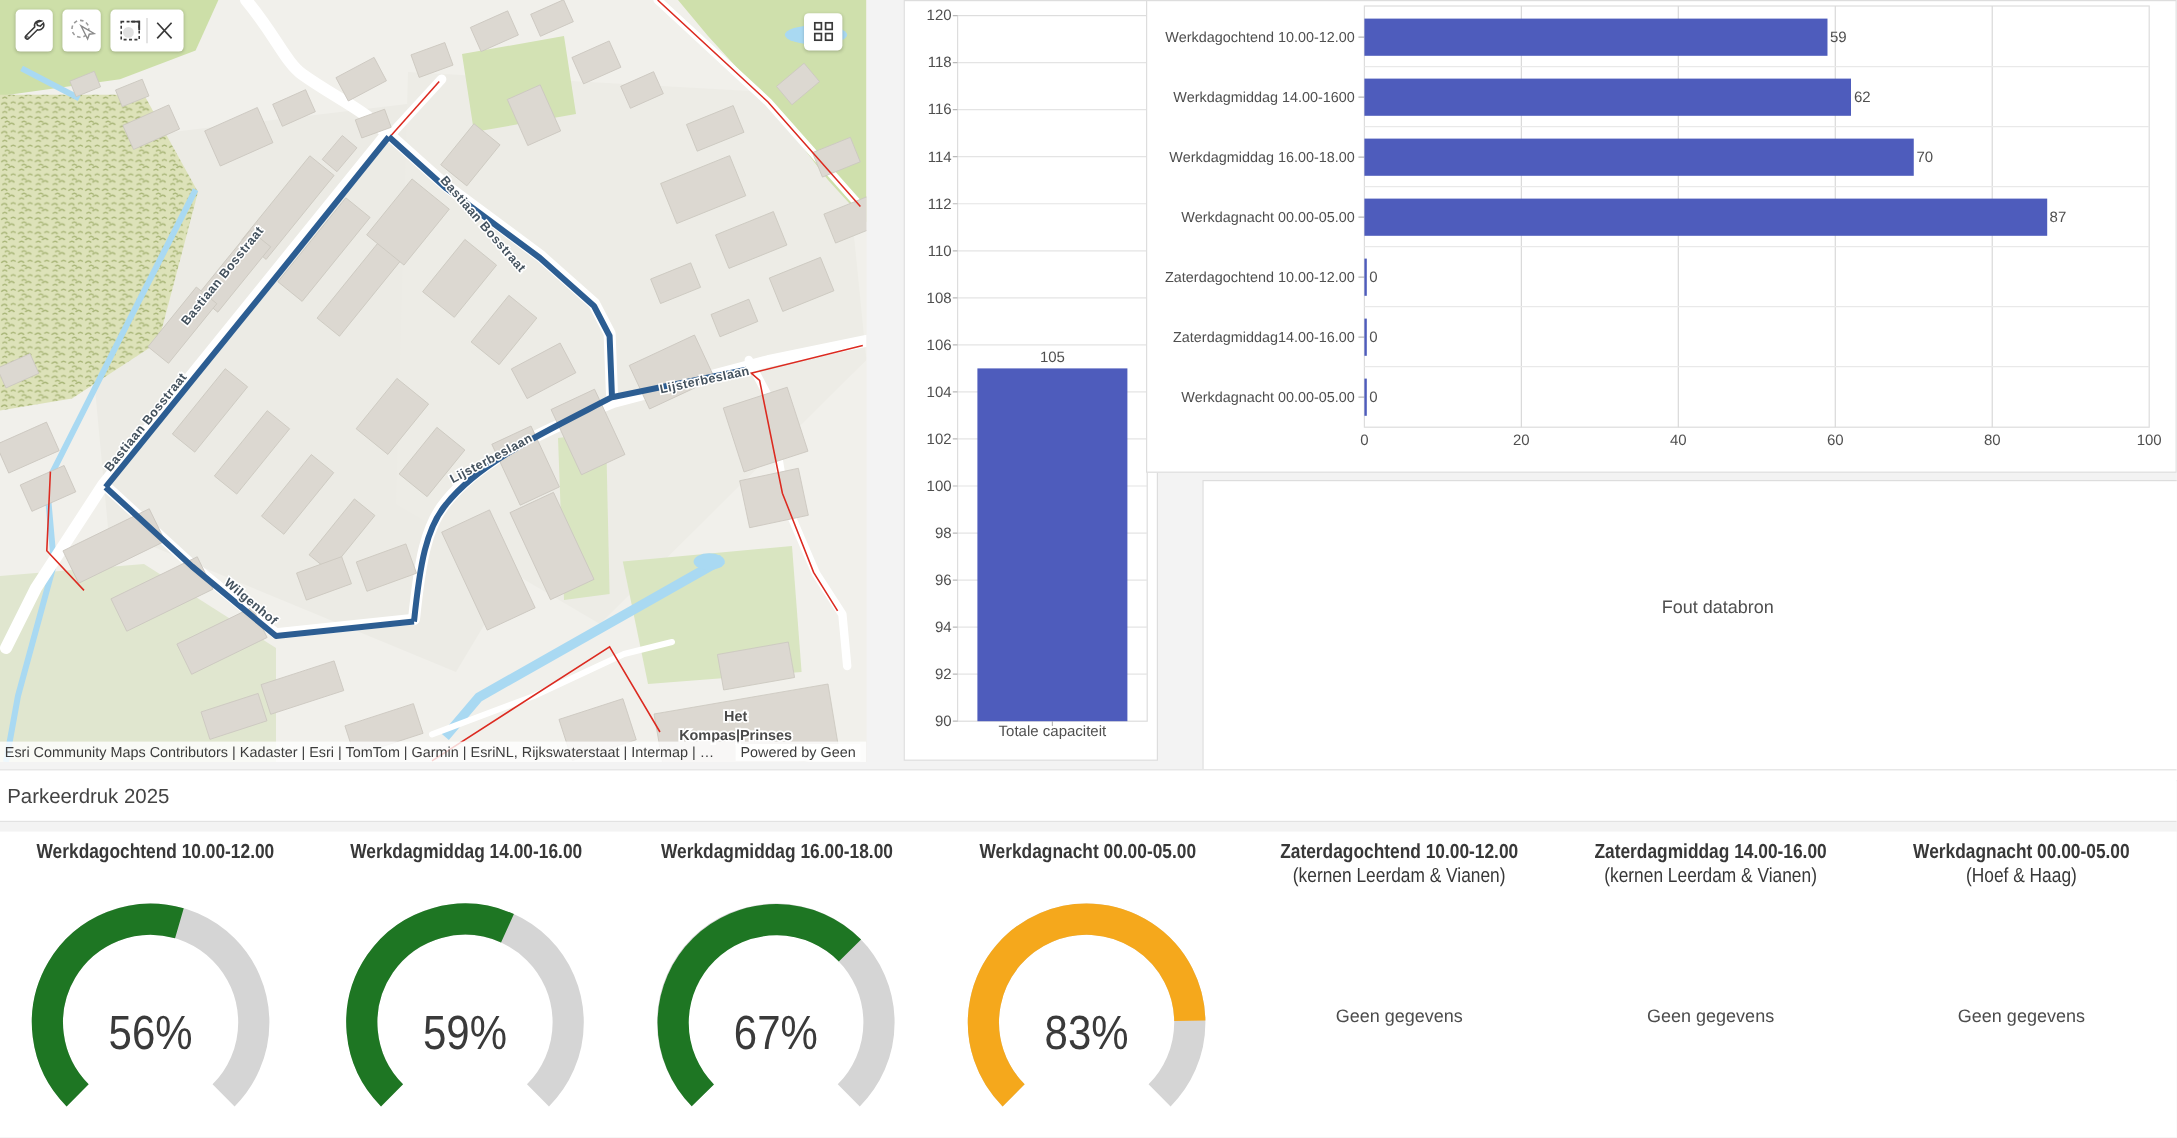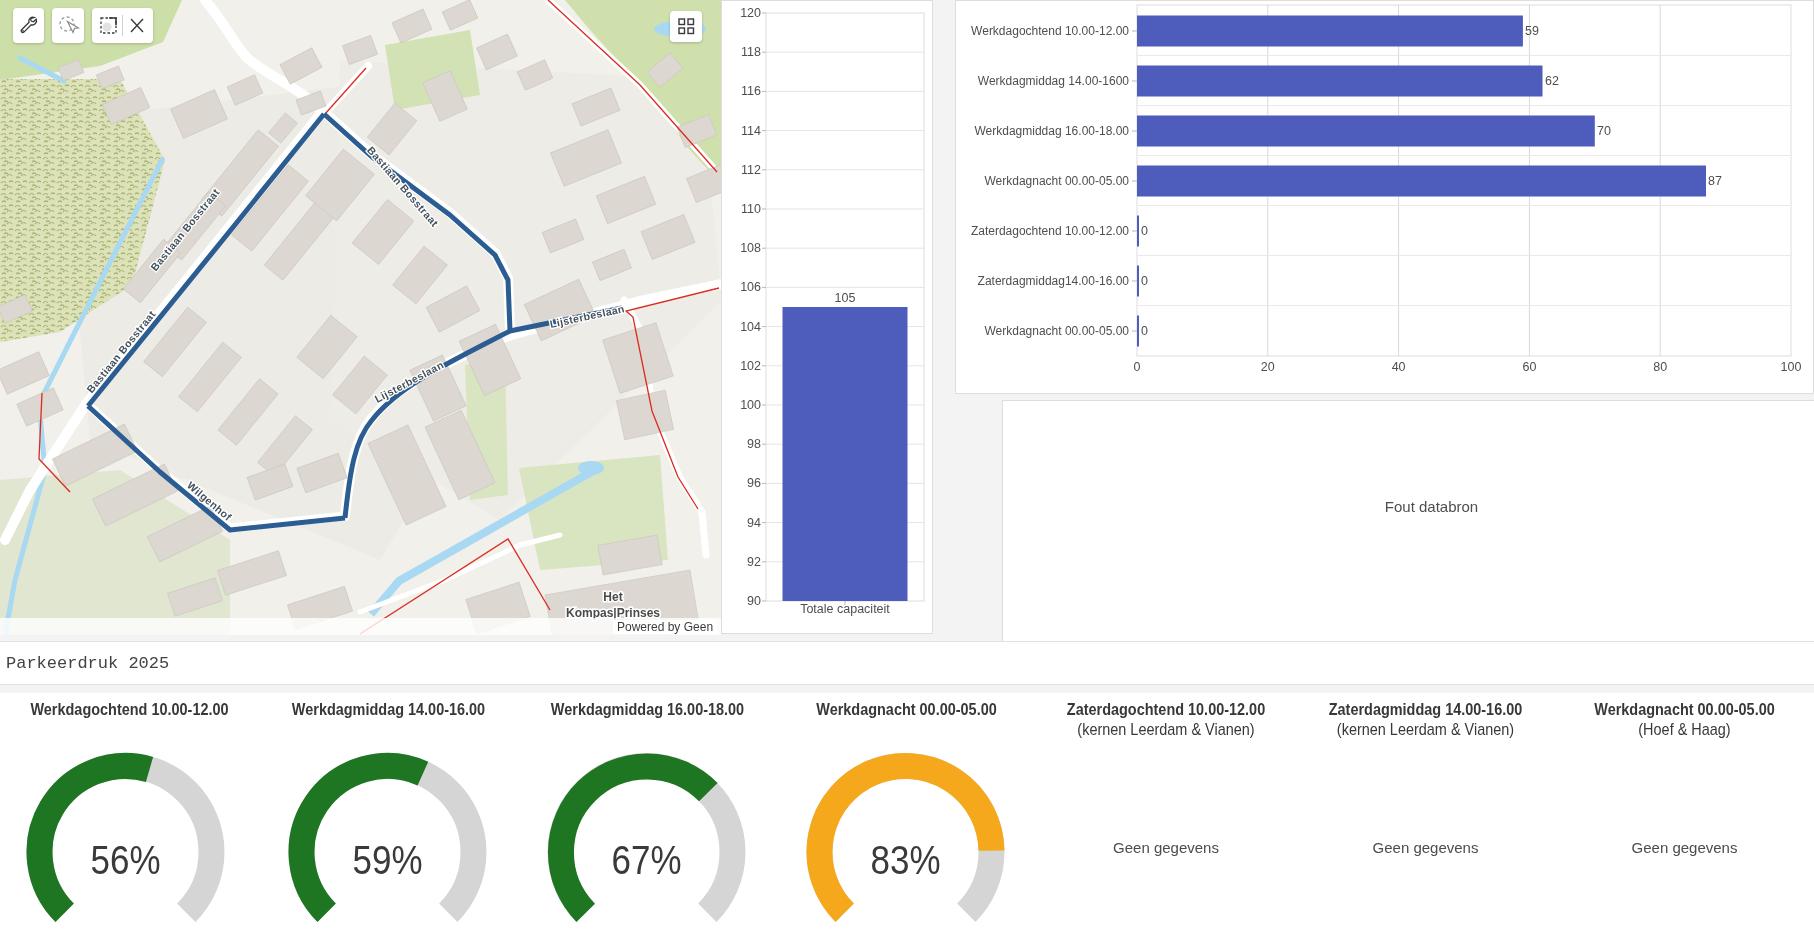--- a/index.html
+++ b/index.html
@@ -143,20 +143,21 @@
         <text x="411" y="385" transform="rotate(-28 411 385)" text-anchor="middle">Lijsterbeslaan</text>
         <text x="207" y="504" transform="rotate(40 207 504)" text-anchor="middle">Wilgenhof</text>
       </g>
       <g font-family="Liberation Sans, sans-serif" font-size="12" font-weight="bold" fill="#4a4a4a" stroke="#ffffff" stroke-width="3" paint-order="stroke">
         <text x="613" y="601" text-anchor="middle">Het</text>
         <text x="613" y="617" text-anchor="middle">Kompas|Prinses</text>
       </g>
     </svg>
 
     <div class="abs" style="left:0;top:618px;width:722px;height:17px;background:rgba(255,255,255,0.8);font-size:12px;color:#3c3c3c;white-space:nowrap;overflow:hidden;">
+      <span style="position:absolute;left:4px;top:2px;">Esri Community Maps Contributors | Kadaster | Esri | TomTom | Garmin | EsriNL, Rijkswaterstaat | Intermap | …</span>
       <span style="position:absolute;left:613px;top:2px;background:rgba(255,255,255,0.9);padding:0 4px;">Powered by Geen</span>
     </div>
 
     <div class="abs" style="left:13px;top:8px;width:31px;height:35px;background:#fff;border-radius:4px;box-shadow:0 1px 3px rgba(0,0,0,0.2);">
       <svg width="31" height="35" viewBox="0 0 31 35">
           <path d="M21.5 9.5 a4.2 4.2 0 0 0 -5.6 5.0 l-7.3 7.3 a1.6 1.6 0 0 0 2.3 2.3 l7.3 -7.3 a4.2 4.2 0 0 0 5.0 -5.6 l-2.6 2.6 -2.4 -0.7 -0.7 -2.4 z" fill="none" stroke="#3a3a3a" stroke-width="1.3"></path>
           <circle cx="9.7" cy="23.0" r="0.9" fill="none" stroke="#3a3a3a" stroke-width="0.8"></circle>
         </svg>
     </div>
     <div class="abs" style="left:52px;top:8px;width:32px;height:35px;background:#fff;border-radius:4px;box-shadow:0 1px 3px rgba(0,0,0,0.2);">
@@ -179,21 +180,21 @@
         <g fill="none" stroke="#3a3a3a" stroke-width="1.4">
           <rect x="9" y="8" width="5.5" height="5.5"></rect>
           <rect x="18" y="8" width="5.5" height="5.5"></rect>
           <rect x="9" y="17" width="5.5" height="5.5"></rect>
           <rect x="18" y="17" width="5.5" height="5.5"></rect>
         </g>
       </svg>
     </div>
   </div>
 
-  <div class="panel" style="left:721px;top:0;width:212px;height:634px;">
+  <div class="panel" style="left:753px;top:0;width:212px;height:634px;">
     <svg width="215" height="632" viewBox="0 0 215 632">
       <rect x="44" y="12" width="158" height="588" fill="#fff" stroke="#ddd" stroke-width="1"></rect>
       <g stroke="#e4e4e4" stroke-width="1">
         <line x1="44" y1="51.2" x2="202" y2="51.2"></line>
           <line x1="44" y1="90.4" x2="202" y2="90.4"></line>
         <line x1="44" y1="129.6" x2="202" y2="129.6"></line>
           <line x1="44" y1="168.8" x2="202" y2="168.8"></line>
         <line x1="44" y1="208" x2="202" y2="208"></line>
           <line x1="44" y1="247.2" x2="202" y2="247.2"></line>
         <line x1="44" y1="286.4" x2="202" y2="286.4"></line>
@@ -315,21 +316,21 @@
   <div class="panel" style="left:1002px;top:400px;width:859px;height:251px;">
     <div class="abs" style="left:0;top:0;width:857px;height:210px;display:flex;align-items:center;justify-content:center;font-size:15px;color:#4f4f4f;">Fout databron</div>
     <svg class="abs" style="right:3px;bottom:4px;" width="13" height="12" viewBox="0 0 13 12">
       <path d="M6.5 0.5 L12.6 11.5 L0.4 11.5 Z" fill="#dd9420"></path>
       <rect x="5.9" y="4" width="1.3" height="4" fill="#fff"></rect>
       <rect x="5.9" y="9" width="1.3" height="1.3" fill="#fff"></rect>
     </svg>
   </div>
 
   <div class="abs" style="left:0;top:641px;width:1814px;height:44px;background:#fff;border-top:1px solid #e2e2e2;border-bottom:1px solid #e2e2e2;">
-    <div class="abs" style="left:6px;top:12px;font-size:17px;color:#434343;font-family:Liberation Mono, monospace;">Parkeerdruk 2025</div>
+    <div class="abs" style="left:6px;top:12px;font-size:17px;color:#434343;">Parkeerdruk 2025</div>
   </div>
 
   <div class="abs" id="bottom" style="left:0;top:693px;width:1814px;height:255px;background:#fff;">
     <div class="abs" style="left:0;top:7px;width:259px;text-align:center;font-size:17px;font-weight:bold;color:#383838;transform:scaleX(0.85);">Werkdagochtend 10.00-12.00</div>
     <div class="abs" style="left:259px;top:7px;width:259px;text-align:center;font-size:17px;font-weight:bold;color:#383838;transform:scaleX(0.85);">Werkdagmiddag 14.00-16.00</div>
     <div class="abs" style="left:518px;top:7px;width:259px;text-align:center;font-size:17px;font-weight:bold;color:#383838;transform:scaleX(0.85);">Werkdagmiddag 16.00-18.00</div>
     <div class="abs" style="left:777px;top:7px;width:259px;text-align:center;font-size:17px;font-weight:bold;color:#383838;transform:scaleX(0.85);">Werkdagnacht 00.00-05.00</div>
     <div class="abs" style="left:1036px;top:7px;width:260px;text-align:center;font-size:17px;font-weight:bold;color:#383838;transform:scaleX(0.85);">Zaterdagochtend 10.00-12.00<br><span style="font-weight:normal;font-size:17px;">(kernen Leerdam &amp; Vianen)</span></div>
     <div class="abs" style="left:1296px;top:7px;width:259px;text-align:center;font-size:17px;font-weight:bold;color:#383838;transform:scaleX(0.85);">Zaterdagmiddag 14.00-16.00<br><span style="font-weight:normal;font-size:17px;">(kernen Leerdam &amp; Vianen)</span></div>
     <div class="abs" style="left:1555px;top:7px;width:259px;text-align:center;font-size:17px;font-weight:bold;color:#383838;transform:scaleX(0.85);">Werkdagnacht 00.00-05.00<br><span style="font-weight:normal;font-size:17px;">(Hoef &amp; Haag)</span></div>

